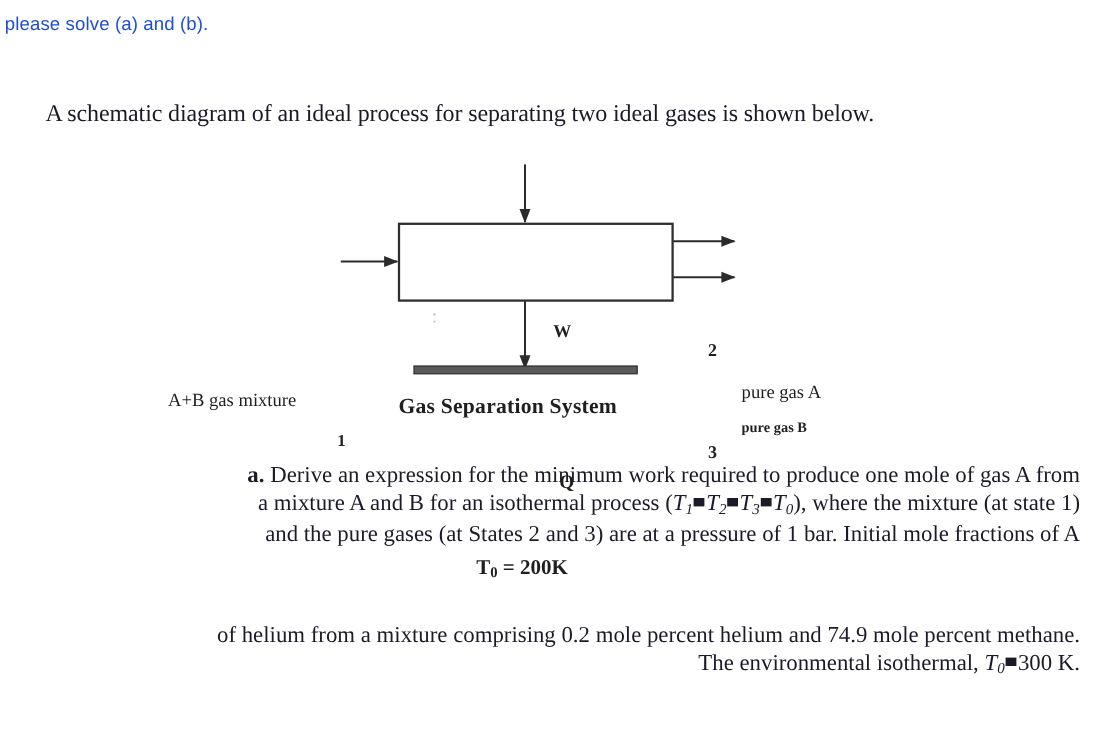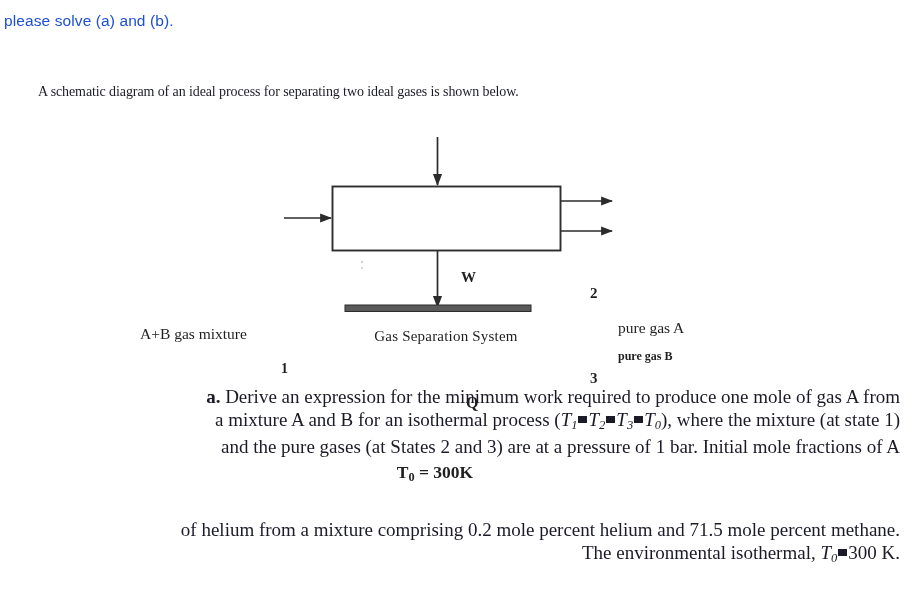--- a/index.html
+++ b/index.html
@@ -32,21 +32,21 @@
   .scan {
     font-family: "Liberation Serif", serif;
     color: #1b1b28;
     -webkit-font-smoothing: none;
   }
 
   .title-line {
     position: absolute;
     left: 38px;
     top: 84px;
-    font-size: 14px;
+    font-size: 20px;
     letter-spacing: -0.1px;
     white-space: nowrap;
   }
 
   .para {
     position: absolute;
     left: 16px;
     font-size: 19px;
     line-height: 22.5px;
     width: 884px;
@@ -91,22 +91,22 @@
   .dg-bold { font-weight: bold; }
 
   #lbl-mixture   { left: 140px; top: 200px; font-size: 15.5px; font-weight: normal; }
   #lbl-state1    { left: 281px; top: 236px; font-size: 14px;  font-weight: bold; }
   #lbl-w         { left: 461px; top: 144px; font-size: 15px;  font-weight: bold; }
   #lbl-q         { left: 466px; top: 269px; font-size: 16px;  font-weight: bold; }
   #lbl-state2    { left: 590px; top: 160px; font-size: 15px;  font-weight: bold; }
   #lbl-state3    { left: 590px; top: 245px; font-size: 15px;  font-weight: bold; }
   #lbl-gasa      { left: 618px; top: 194px; font-size: 15.5px; font-weight: normal; }
   #lbl-gasb      { left: 618px; top: 224px; font-size: 12px; font-weight: bold; }
-  #lbl-box       { left: 332px; top: 203px; width: 228px; text-align: center;
-                   font-size: 15px; font-weight: normal; letter-spacing: 0.2px; }
+  #lbl-box       { left: 332px; top: 203px; width: 228px; 
+                   font-size: 18px; font-weight: bold; letter-spacing: 0.2px; }
   #lbl-t0        { left: 380px; top: 337px; width: 110px; text-align: center;
                    font-size: 17.5px; font-weight: bold; }
   #lbl-t0 sub { font-size: 0.7em; vertical-align: -0.22em; }
 </style>
 </head>
 <body>
 
 <div class="prompt">please solve (a) and (b).</div>
 
 <div class="scan title-line">A schematic diagram of an ideal process for separating two ideal gases is shown below.</div>
@@ -149,31 +149,31 @@
   <div class="dg-label" id="lbl-q">Q</div>
 
   <div class="dg-label" id="lbl-state2">2</div>
 
   <div class="dg-label" id="lbl-state3">3</div>
 
   <div class="dg-label" id="lbl-gasa">pure gas A</div>
 
   <div class="dg-label" id="lbl-gasb">pure gas B</div>
 
-  <div class="dg-label" id="lbl-t0"><span>T</span><sub>0</sub> <span>= 300K</span></div>
+  <div class="dg-label" id="lbl-t0"><span>T</span><sub>0</sub> <span>= 200K</span></div>
 </div>
 
 <div class="scan para" id="para-a">
   <span class="ln"><span class="lead">a.</span>
     <span>Derive an expression for the minimum work required to produce one mole of gas A from</span></span>
 
   <span class="ln"><span>a mixture A and B for an isothermal process (</span><span class="ital">T</span><sub class="v">1</sub><span class="eqblock"></span><span class="ital">T</span><sub class="v">2</sub><span class="eqblock"></span><span class="ital">T</span><sub class="v">3</sub><span class="eqblock"></span><span class="ital">T</span><sub class="v">0</sub><span>), where the mixture (at state 1)</span></span>
 
   <span class="ln"><span>and the pure gases (at States 2 and 3) are at a pressure of 1 bar. Initial mole fractions of A</span></span>
 
 </div>
 
 <div class="scan para" id="para-b">
 
-  <span class="ln"><span>of helium from a mixture comprising 0.2 mole percent helium and 71.5 mole percent methane.</span></span>
+  <span class="ln"><span>of helium from a mixture comprising 0.2 mole percent helium and 74.9 mole percent methane.</span></span>
 
   <span class="ln"><span>The environmental isothermal, </span><span class="ital">T</span><sub class="v">0</sub><span class="eqblock"></span><span>300 K.</span></span>
 </div>
 
 </body></html>

